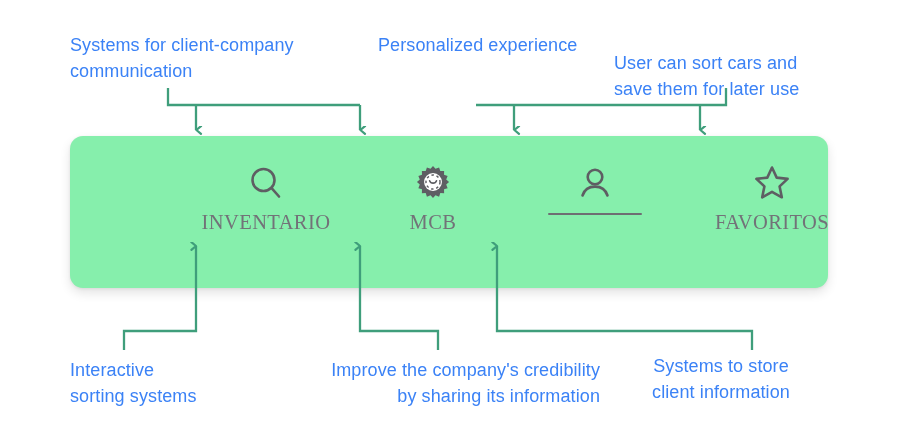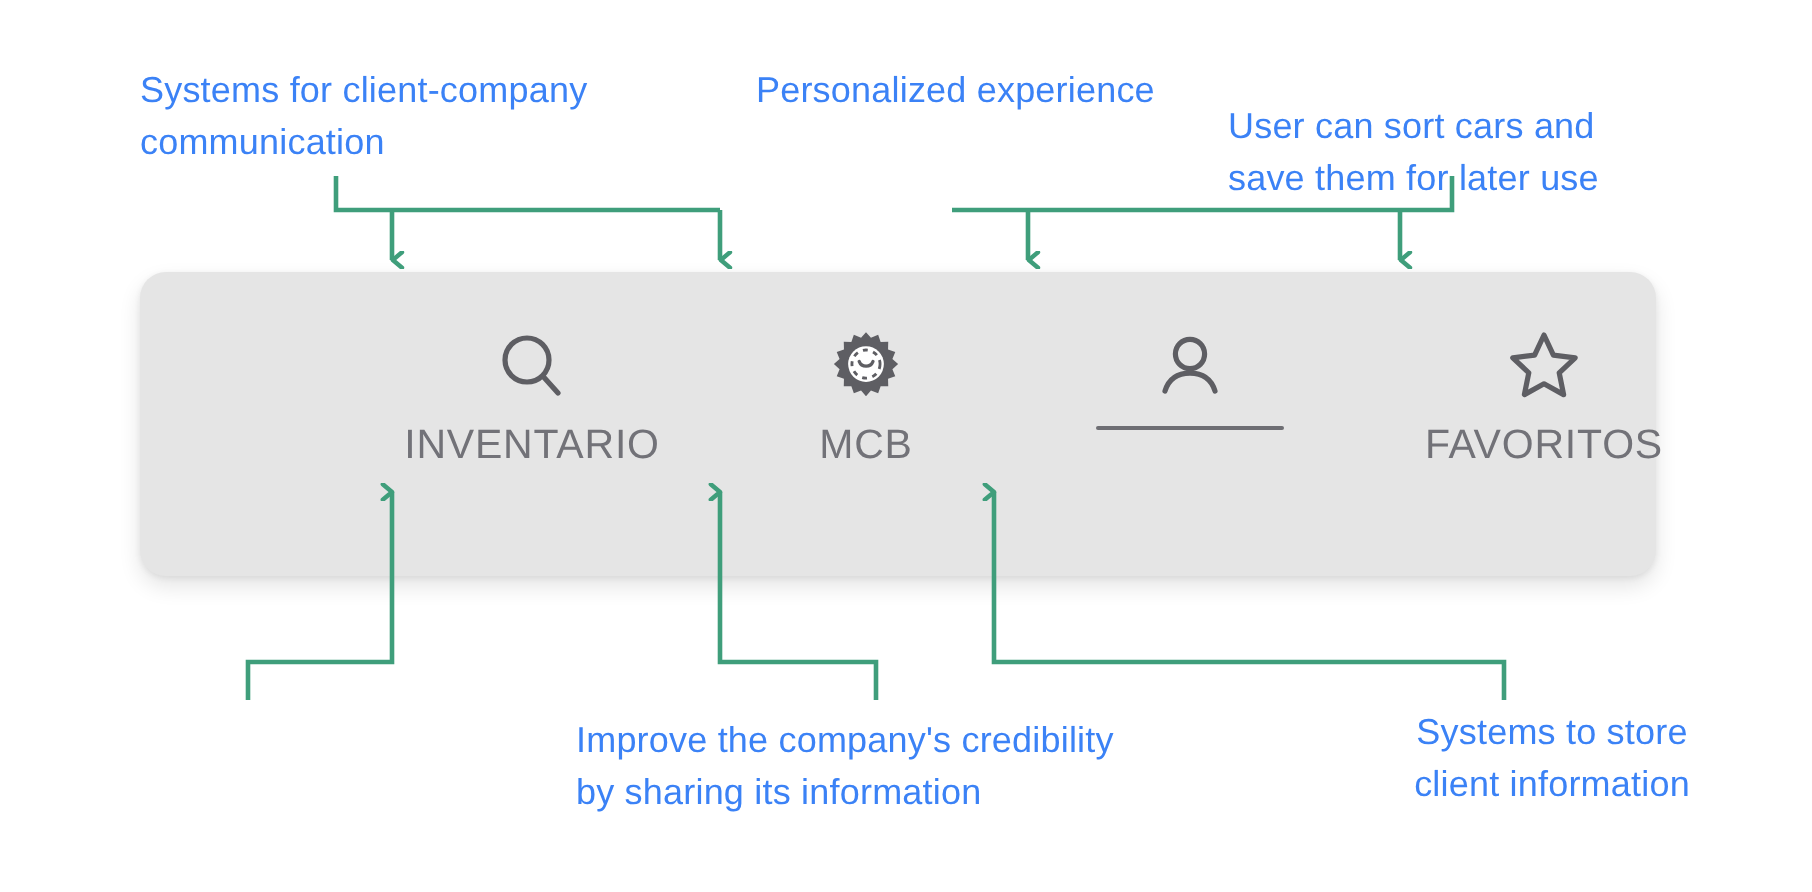--- a/index.html
+++ b/index.html
@@ -28,36 +28,37 @@
     white-space: pre-line;
   }
   .annot.left  { text-align: left; }
   .annot.center{ text-align: center; }
 
   #annot-communication { left: 70px;  top: 32px;  width: 300px; text-align: left; }
   #annot-personalized  { left: 352px; top: 32px;  width: 250px; text-align: left; margin-left: 26px; }
   #annot-sortcars      { left: 614px; top: 32px;  width: 230px; text-align: left; margin-top: 18px; }
 
   #annot-interactive   { left: 70px;  top: 357px; width: 200px; text-align: left; }
-  #annot-credibility   { left: 288px; top: 357px; width: 312px; text-align: left; }
-  #annot-storeclient   { left: 677px; top: 353px; width: 198px; text-align: center; }
+  #annot-credibility   { left: 288px; top: 357px; width: 312px; text-align: right; }
+  #annot-storeclient   { left: 622px; top: 353px; width: 198px; text-align: center; }
 
   
   #navbar {
     position: absolute;
     left: 70px;
     top: 136px;
     width: 758px;
     height: 152px;
-    background: #e5e5e5;
+    background: #86efac;
     border-radius: 13px;
     box-shadow: 0 5px 11px rgba(0,0,0,0.11), 0 1px 3px rgba(0,0,0,0.07);
     display: flex;
     align-items: flex-start;
     box-sizing: border-box;
+    font-family: Liberation Serif, serif;
   }
   .nav-item {
     position: absolute;
     top: 26px;
     width: 170px;
     display: flex;
     flex-direction: column;
     align-items: center;
   }
   #nav-item-0 { left: 111px; }
@@ -102,20 +103,22 @@
 <div id="canvas">
 
   <div class="annot left" id="annot-communication">Systems for client-company
 communication</div>
 
   <div class="annot left" id="annot-personalized">Personalized experience</div>
 
   <div class="annot left" id="annot-sortcars">User can sort cars and
 save them for later use</div>
 
+  <div class="annot left" id="annot-interactive">Interactive
+sorting systems</div>
 
   <div class="annot center" id="annot-credibility">Improve the company's credibility
 by sharing its information</div>
 
   <div class="annot center" id="annot-storeclient">Systems to store
 client information</div>
 
   <div id="navbar">
 
     <div class="nav-item" id="nav-item-0">

